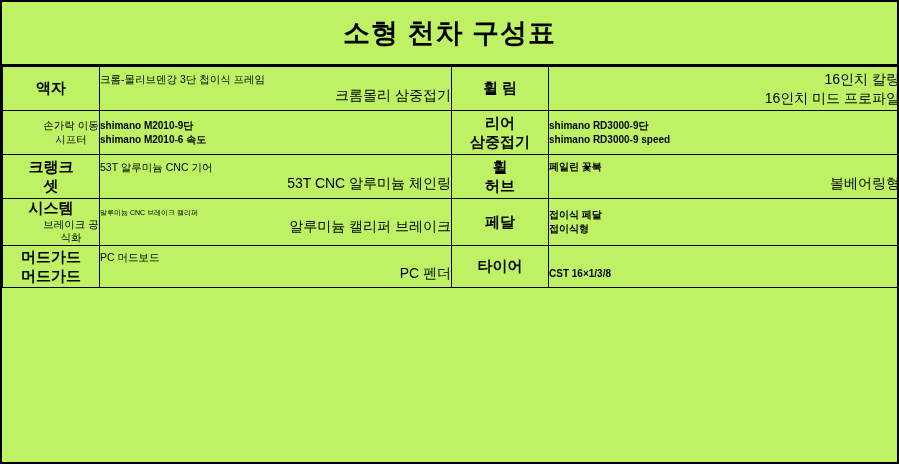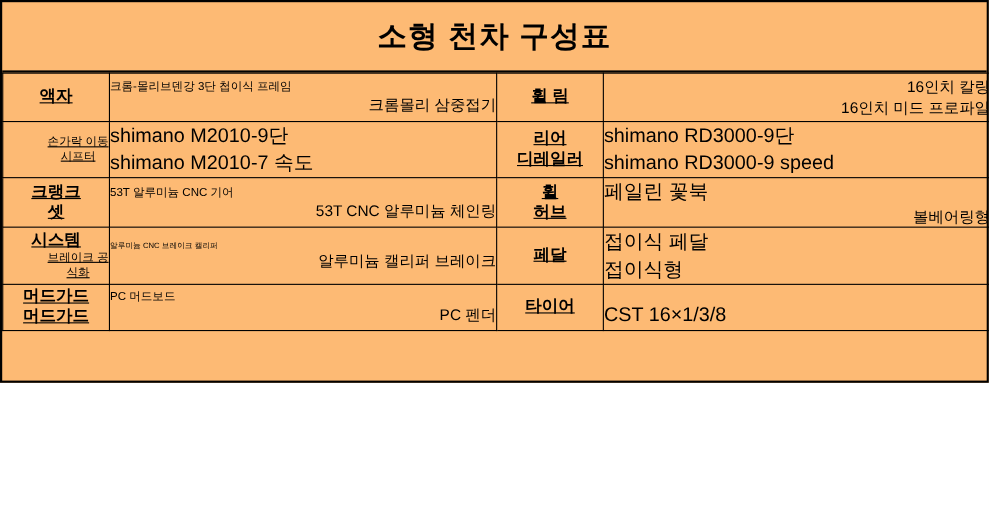--- a/index.html
+++ b/index.html
@@ -10,24 +10,24 @@
   body {
     width: 899px;
     height: 464px;
     font-family: "Liberation Sans", sans-serif;
     color: #000000;
     overflow: hidden;
   }
   .page {
     position: relative;
     width: 899px;
-    height: 348px;
+    height: 464px;
     box-sizing: border-box;
     border: 2px solid #000000;
-    background: #fdba74;
+    background: #bef264;
   }
   .title-bar {
     height: 62px;
     display: flex;
     align-items: center;
     justify-content: center;
     border-bottom: 2px solid #000000;
   }
   .title-bar .title {
     font-size: 27px;
@@ -42,21 +42,20 @@
   table.spec td {
     border: 1px solid #000000;
     vertical-align: middle;
     padding: 0;
   }
   .col-label { width: 97px; }
   .col-value { width: 352px; }
   .label-cell {
     text-align: center;
     padding: 2px 2px;
-    text-decoration: underline;
   }
   .label-main {
     font-size: 15px;
     font-weight: bold;
     line-height: 1.25;
     display: block;
   }
   .label-sub {
     font-size: 10.5px;
     font-weight: normal;
@@ -85,25 +84,26 @@
   }
   .value-main {
     font-size: 14px;
     line-height: 1.35;
     display: block;
     white-space: nowrap;
     overflow: hidden;
     text-align: right;
   }
   .value-mid {
-    font-size: 18px;
+    font-size: 10px;
     line-height: 1.4;
     display: block;
     white-space: nowrap;
     overflow: hidden;
+    font-weight: bold;
   }
   .r-h { height: 44px; }
   .r-h2 { height: 42px; margin-top: 34px; }
   .r-h3 { height: 46px; }
   .r-h4 { height: 48px; }
 </style>
 </head>
 <body>
 
 <div class="page">
@@ -136,25 +136,25 @@
             <span class="value-main">16인치 미드 프로파일</span>
           </td>
         </tr>
         <tr class="r-h">
           <td class="label-cell">
             <span class="label-sub">손가락 이동</span>
             <span class="label-sub">시프터</span>
           </td>
           <td class="value-cell">
             <span class="value-mid">shimano M2010-9단</span>
-            <span class="value-mid">shimano M2010-7 속도</span>
+            <span class="value-mid">shimano M2010-6 속도</span>
           </td>
           <td class="label-cell">
             <span class="label-main">리어</span>
-            <span class="label-main">디레일러</span>
+            <span class="label-main">삼중접기</span>
           </td>
           <td class="value-cell">
             <span class="value-mid">shimano RD3000-9단</span>
             <span class="value-mid">shimano RD3000-9 speed</span>
           </td>
         </tr>
         <tr class="r-h">
           <td class="label-cell">
             <span class="label-main">크랭크</span>
             <span class="label-main">셋</span>

